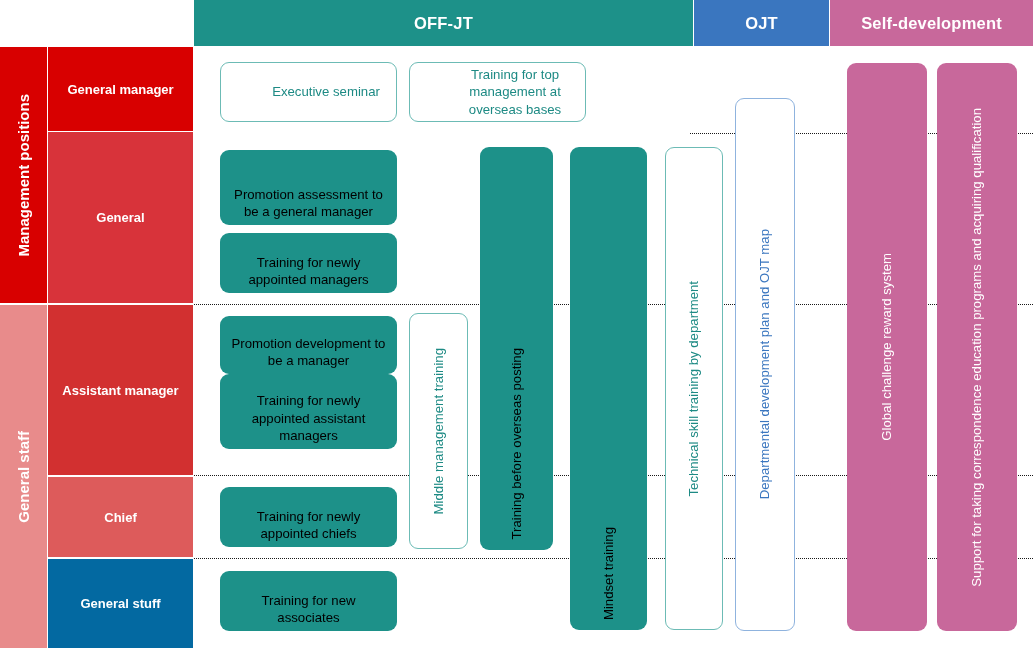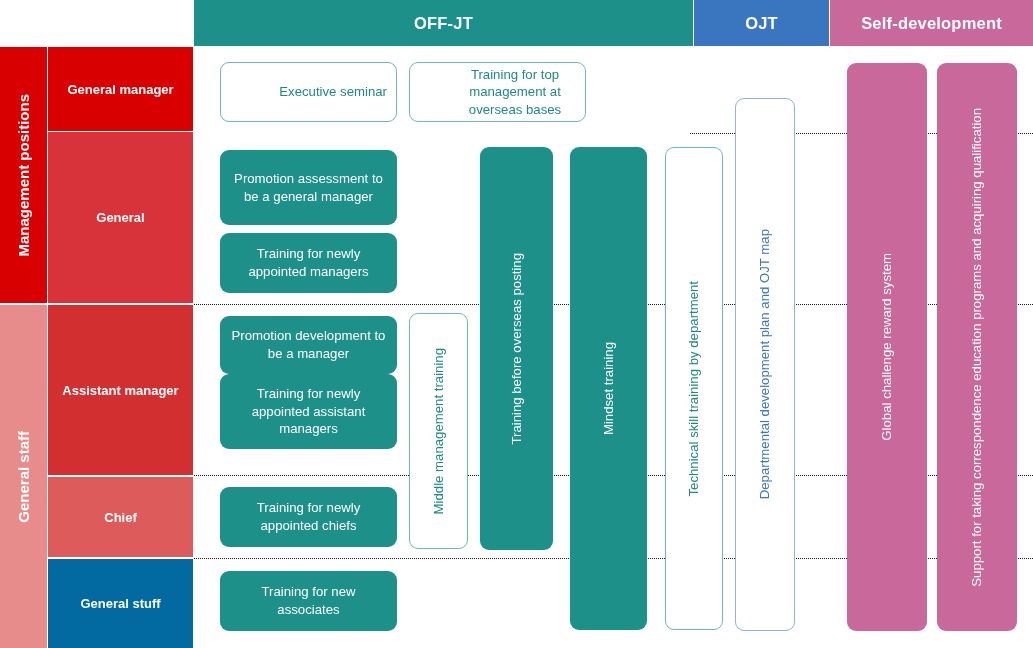--- a/index.html
+++ b/index.html
@@ -98,22 +98,23 @@
     display: flex;
     align-items: center;
     justify-content: center;
     text-align: center;
     font-size: 13.2px;
     line-height: 1.33;
     padding: 4px 9px;
   }
   .box.filled-teal {
     background: #1d9189;
-    color: #ffffff;
+    color: #000000;
     border: none;
+    align-items: flex-end;
   }
   .box.outline-teal {
     background: #ffffff;
     color: #1d8a84;
     border: 1.4px solid #6cbbb5;
     padding-left: 44px;
   }
   .box.outline-blue {
     background: #ffffff;
     color: #3a76bf;
@@ -130,21 +131,21 @@
     padding: 10px 3px;
   }
   .box.vert > span {
     writing-mode: vertical-rl;
     transform: rotate(180deg);
     white-space: nowrap;
     font-size: 13.2px;
   }
 
   
-  #b-exec   { left: 220px; top: 62px;  width: 177px; height: 60px; justify-content: flex-end; }
+  #b-exec   { left: 220px; top: 62px;  width: 177px; height: 60px; }
   #b-topmgt { left: 409px; top: 62px;  width: 177px; height: 60px; }
   #b-promo-gm { left: 220px; top: 150px; width: 177px; height: 75px; }
   #b-new-mgr  { left: 220px; top: 233px; width: 177px; height: 60px; }
   #b-promo-mgr{ left: 220px; top: 316px; width: 177px; height: 58px; }
   #b-new-am   { left: 220px; top: 374px; width: 177px; height: 75px; }
   #b-new-chief{ left: 220px; top: 487px; width: 177px; height: 60px; }
   #b-new-assoc{ left: 220px; top: 571px; width: 177px; height: 60px; }
 
   
   #b-middle   { left: 409px; top: 313px; width: 59px;  height: 236px; }

